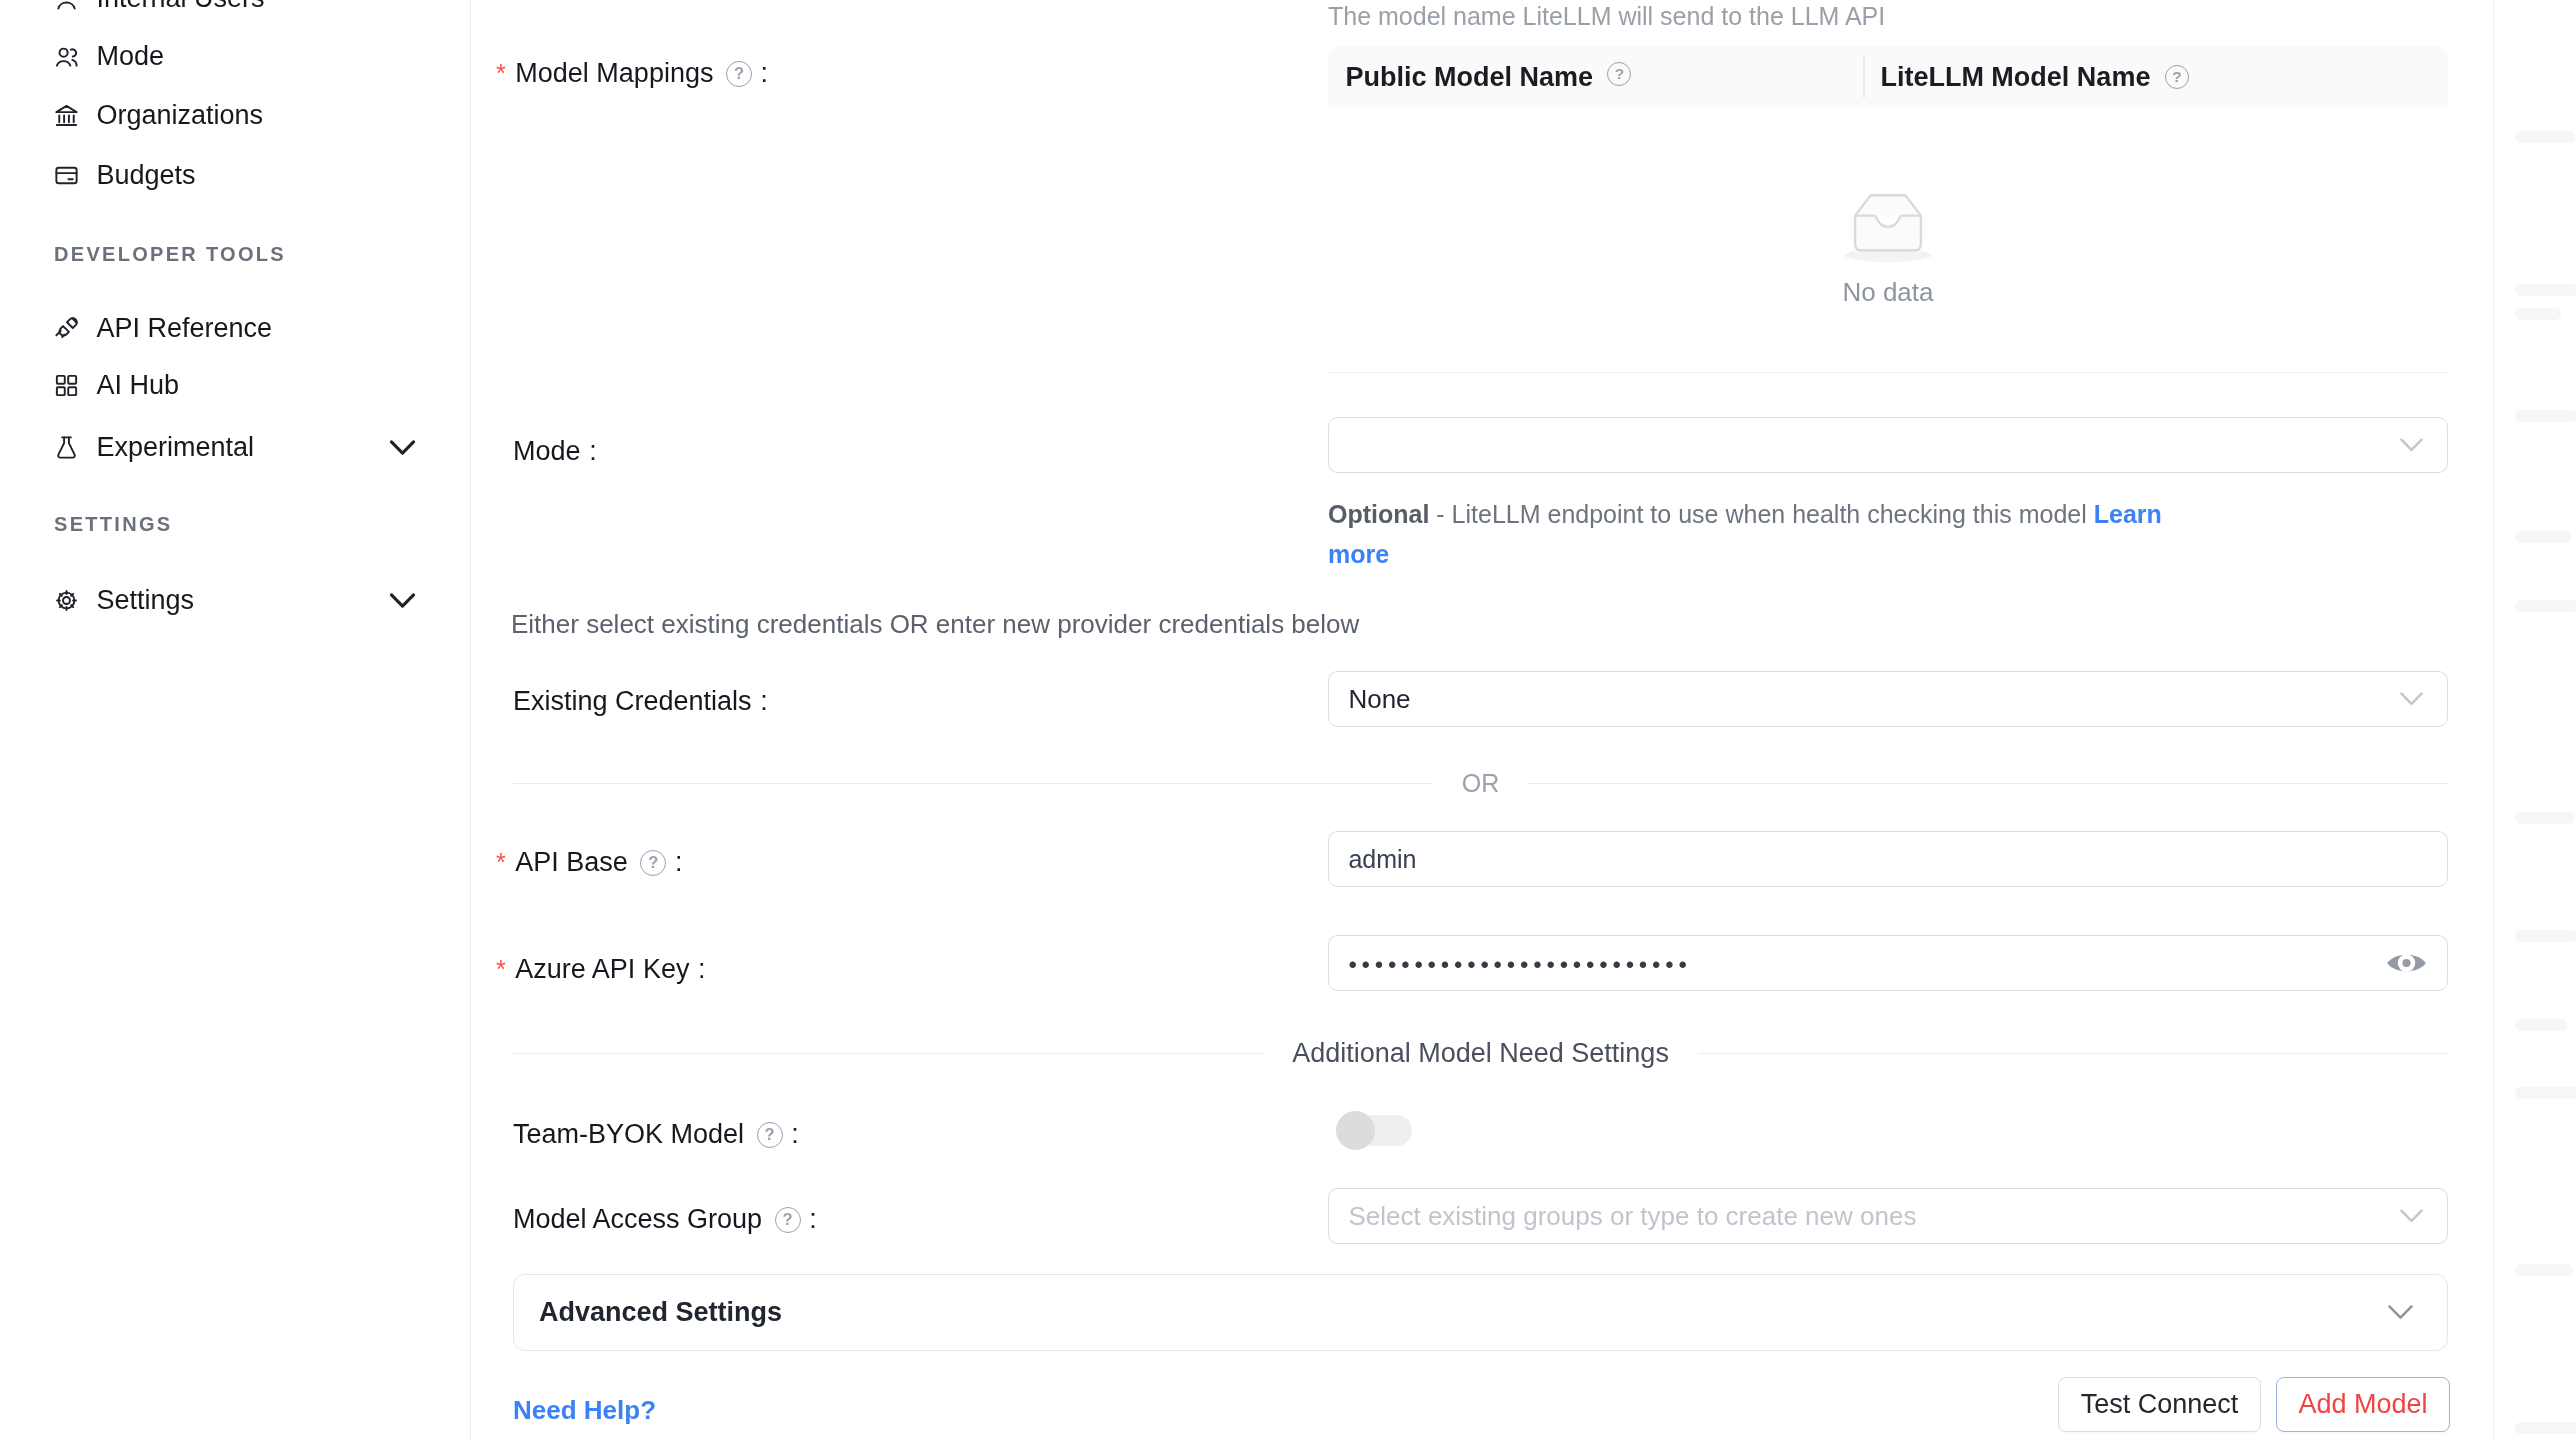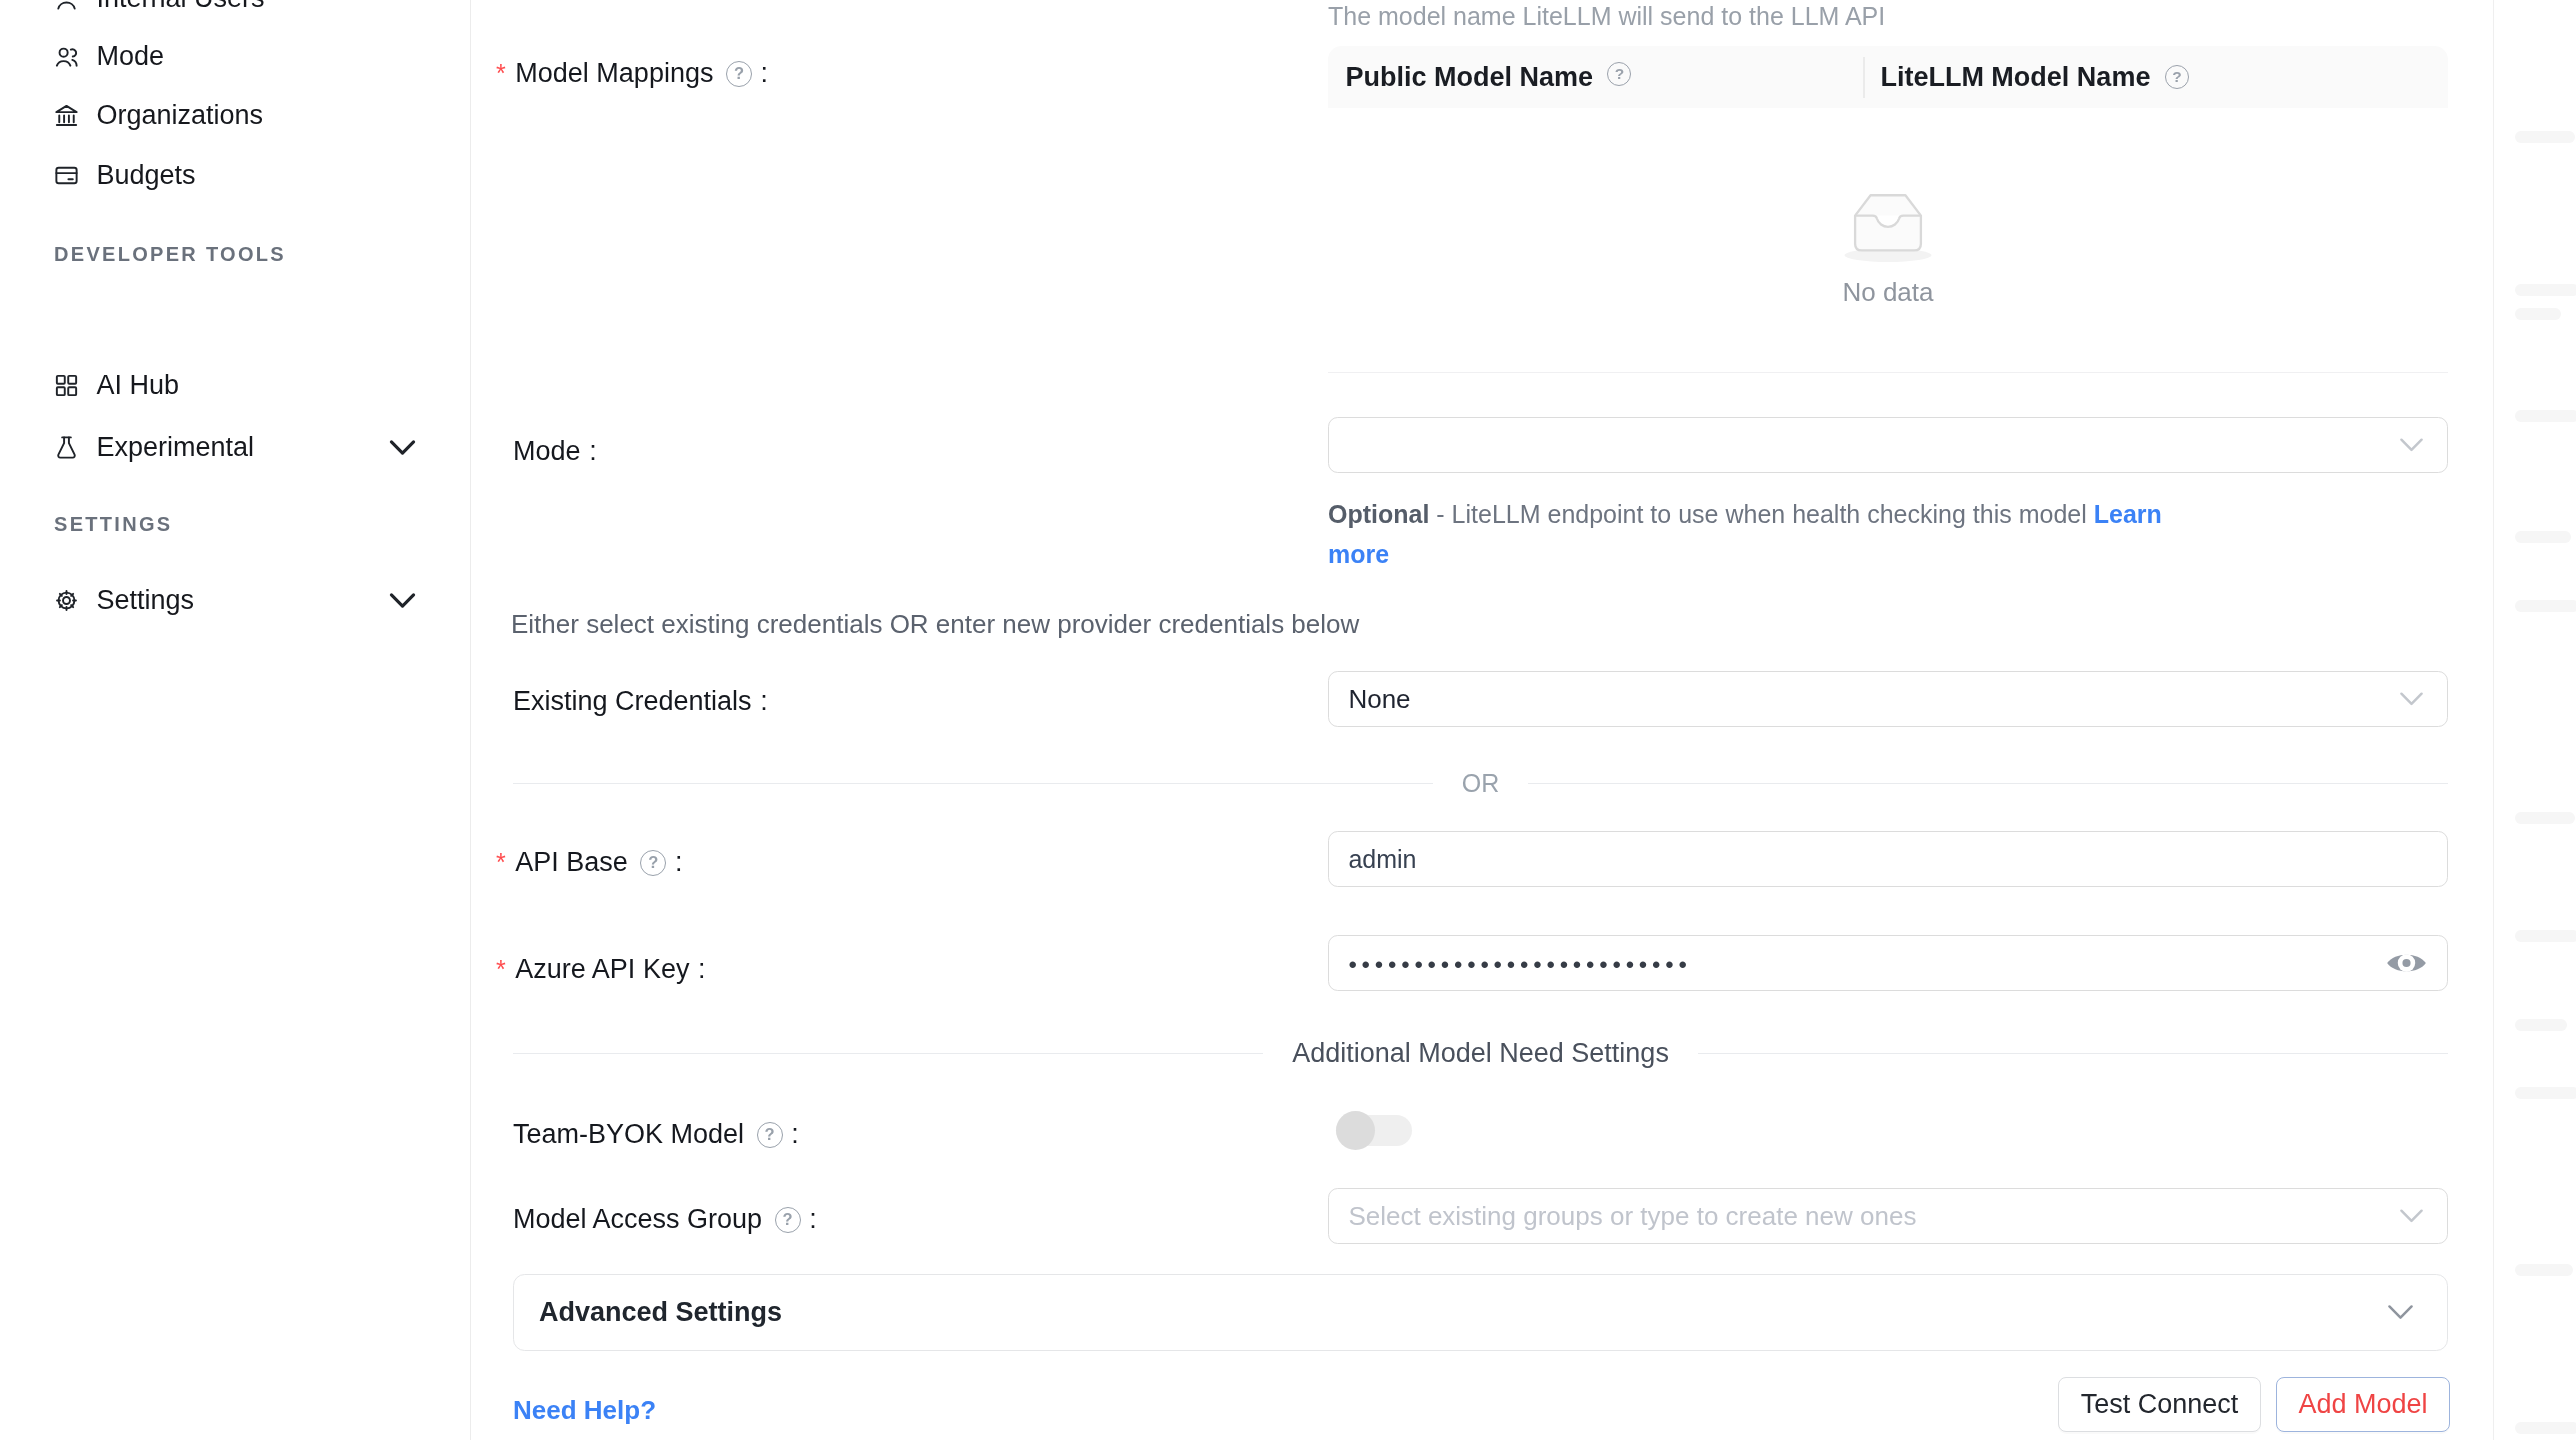--- a/index.html
+++ b/index.html
@@ -119,20 +119,30 @@
       <svg viewBox="0 0 28 28" fill="none" stroke="#1f2329" stroke-width="2" stroke-linecap="round">
         <rect x="3.5" y="6" width="21" height="16" rx="2.4"></rect>
         <path d="M3.5 11.5h21"></path>
           <path d="M16 17.8h4.5"></path>
       </svg>
       <span>Budgets</span>
     </div>
 
     <div class="sheading" style="top:243px">DEVELOPER TOOLS</div>
 
+    <div class="snav" style="top:305px">
+      <svg viewBox="0 0 28 28" fill="none" stroke="#1f2329" stroke-width="2" stroke-linecap="round" stroke-linejoin="round">
+        <path d="M20 3.5l4.5 4.5"></path>
+        <path d="M14.5 7.5l6 6 3-3a4.2 4.2 0 0 0-6-6z"></path>
+        <path d="M10.5 11.5l6 6-2.5 2.5a4.2 4.2 0 0 1-6-6z"></path>
+        <path d="M8 16.5 3.5 21"></path>
+          <path d="M12 20.5 9.5 23"></path>
+      </svg>
+      <span>API Reference</span>
+    </div>
 
     <div class="snav" style="top:362px">
       <svg viewBox="0 0 28 28" fill="none" stroke="#1f2329" stroke-width="2">
         <rect x="4" y="4" width="8.2" height="8.2" rx="1"></rect>
           <rect x="15.8" y="4" width="8.2" height="8.2" rx="1"></rect>
         <rect x="4" y="15.8" width="8.2" height="8.2" rx="1"></rect>
           <rect x="15.8" y="15.8" width="8.2" height="8.2" rx="1"></rect>
       </svg>
       <span>AI Hub</span>
     </div>

